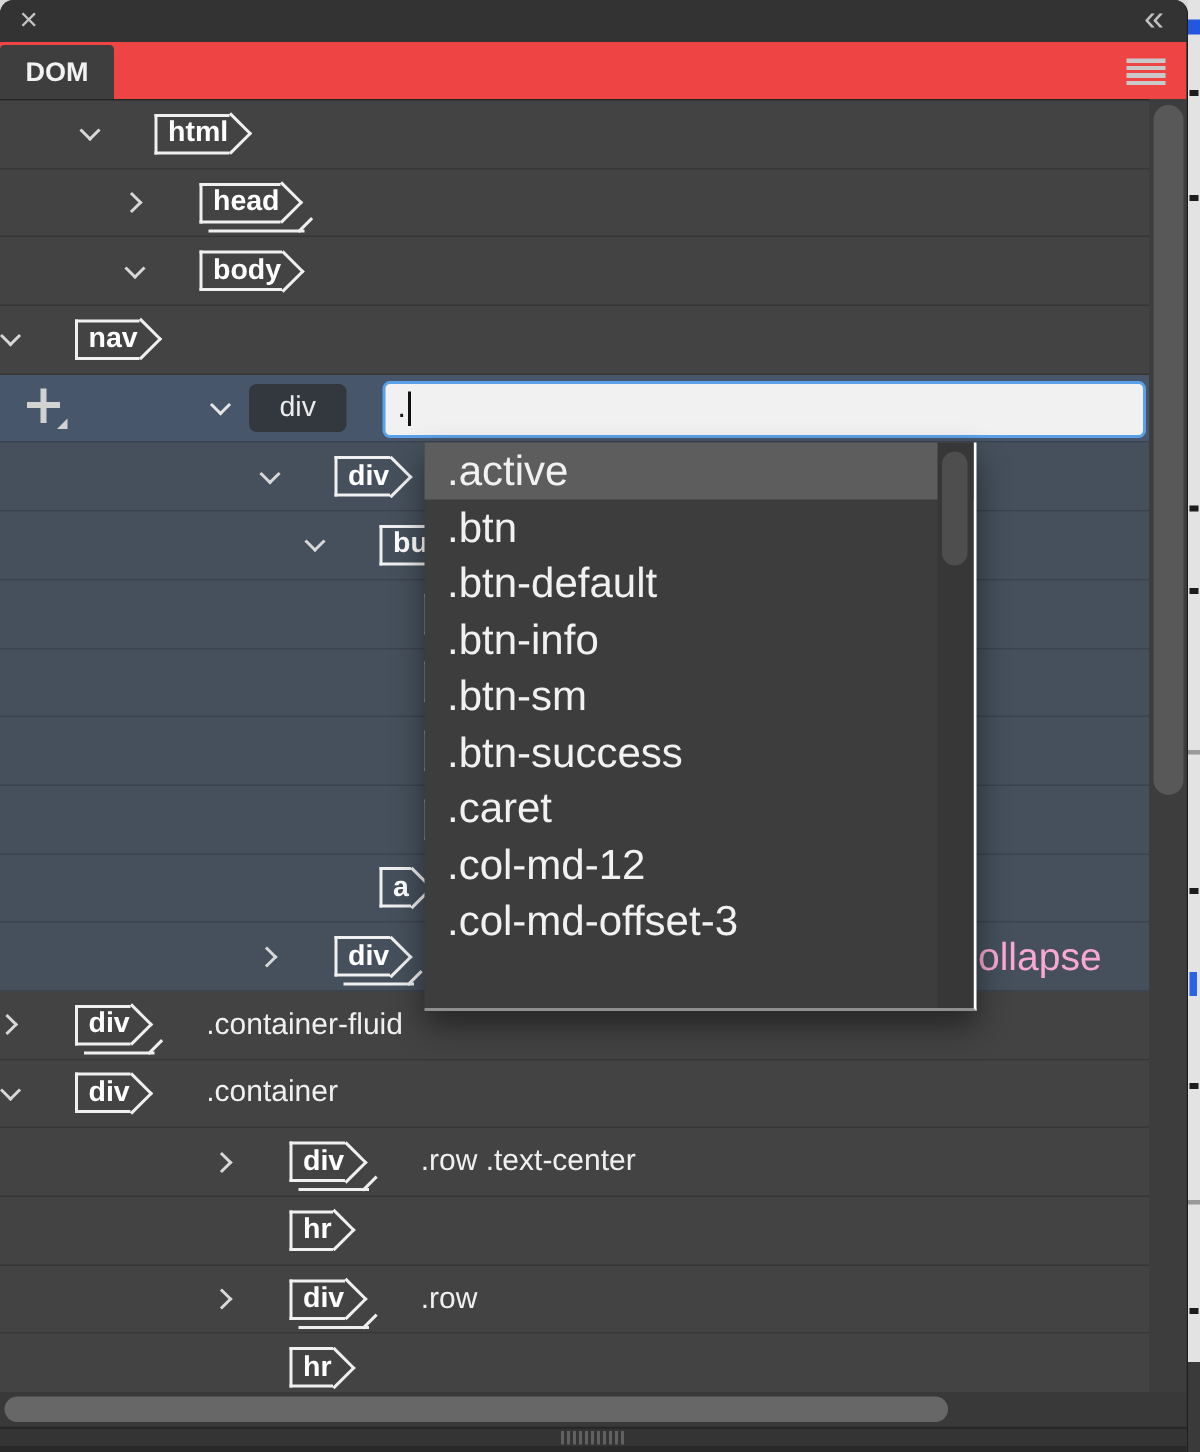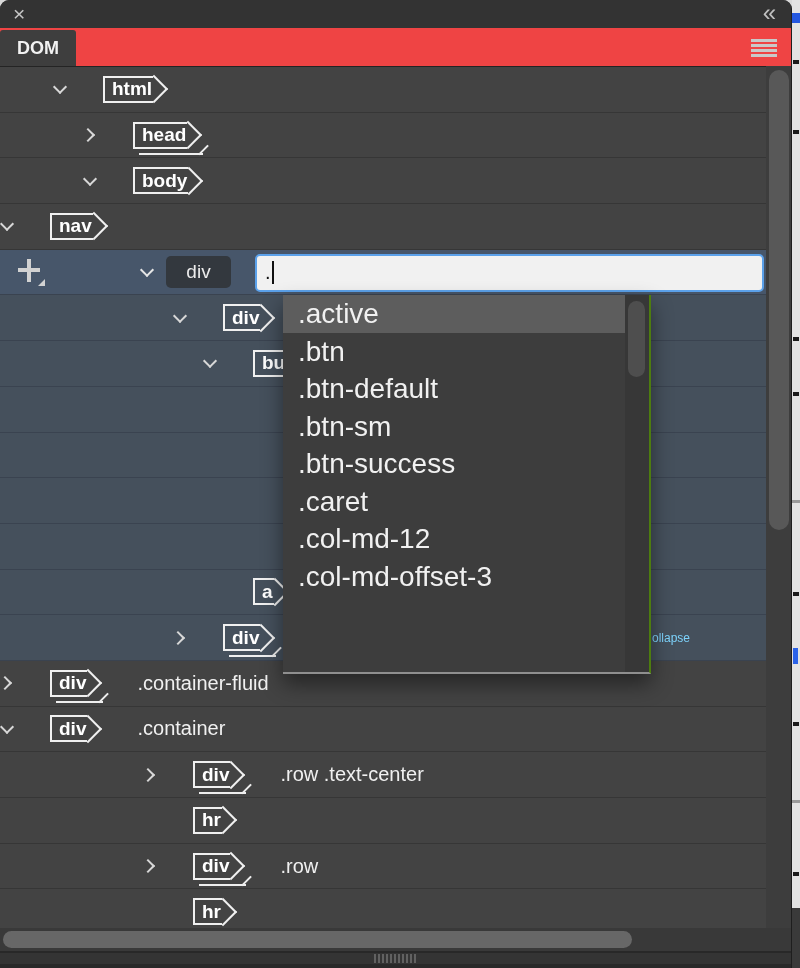--- a/index.html
+++ b/index.html
@@ -29,38 +29,38 @@
   .chev.r::before{content:'';position:absolute;left:0px;top:2px;width:8px;height:8px;
     border-right:2px solid #d8d8d8;border-bottom:2px solid #d8d8d8;transform:rotate(-45deg);}
   .tag{position:relative;display:inline-flex;align-items:center;height:27px;flex:none;
     border:2px solid #f0f0f0;border-right:none;padding:0 1px 0 7px;margin-right:22px;
     color:#ffffff;font-weight:bold;font-size:19px;}
   .tag::after{content:'';position:absolute;top:50%;right:-11px;width:18px;height:18px;
     border-top:2px solid #f0f0f0;border-right:2px solid #f0f0f0;transform:translateY(-50%) rotate(45deg);}
   .tag.stk::before{content:'';position:absolute;left:4px;right:-16px;bottom:-8px;height:2px;background:#efefef;}
   .tag.stk .s2{position:absolute;right:-23px;bottom:-4px;width:13px;height:2px;background:#efefef;transform:rotate(-45deg);}
   .lbl{color:#f0f0f0;font-size:20px;white-space:nowrap;}
-  .suffix{position:absolute;left:652px;top:50%;transform:translateY(-50%);color:#7dd3fc;font-size:12px;}
+  .suffix{position:absolute;left:652px;top:50%;transform:translateY(-50%);color:#f9a8d4;font-size:26px;}
   
   .plus{position:absolute;left:16px;top:50%;transform:translateY(-50%);width:28px;height:28px;}
   .plus::before{content:'';position:absolute;left:11px;top:1px;width:4px;height:23px;background:#d2d2d2;}
   .plus::after{content:'';position:absolute;left:2px;top:10px;width:22px;height:4px;background:#d2d2d2;}
   .ptri{position:absolute;left:22px;top:21px;width:0;height:0;border-bottom:7px solid #d2d2d2;border-left:7px solid rgba(0,0,0,0);}
   .echev{position:absolute;left:140px;top:50%;transform:translateY(-50%);width:14px;height:14px;}
   .echev::before{content:'';position:absolute;left:2px;top:0;width:8px;height:8px;
     border-right:2px solid #e6e6e6;border-bottom:2px solid #e6e6e6;transform:rotate(45deg);}
   .chip{position:absolute;left:166px;top:50%;transform:translateY(-50%);width:65px;height:32px;
     background:#33383e;border-radius:5px;color:#ececec;font-size:19px;text-align:center;line-height:32px;}
   .ins{position:absolute;left:255px;top:4px;width:509px;height:38px;background:#f1f1f1;
     border:2px solid #5ba1ea;border-radius:5px;display:flex;align-items:center;padding-left:8px;}
   .insv{color:#111;font-size:20px;}
   .caret{width:2px;height:23px;background:#111;margin-left:1px;}
   
   .dd{position:absolute;left:283px;top:295px;width:368px;height:379px;background:#3d3d3d;z-index:6;
-    border-right:2px solid #4d7c0f;border-bottom:2px solid #8f8f8f;box-shadow:0 10px 20px rgba(0,0,0,0.45);}
+    border-right:2px solid #ffffff;border-bottom:2px solid #8f8f8f;box-shadow:0 10px 20px rgba(0,0,0,0.45);}
   .ddi{height:37.5px;line-height:37.5px;padding-left:15px;color:#f1f1f1;font-size:28px;white-space:nowrap;}
   .ddi.hl{background:#5d5d5d;}
   .ddtrack{position:absolute;right:0;top:0;bottom:0;width:24px;background:#373737;}
   .ddthumb{position:absolute;left:3px;top:6px;width:17px;height:76px;border-radius:9px;background:#4e4e4e;}
   
   .vtrack{position:absolute;left:766px;top:66px;width:26px;height:862px;background:#3d3d3d;}
   .vthumb{position:absolute;left:3px;top:4px;width:20px;height:460px;border-radius:10px;background:#585858;}
   .hscroll{position:absolute;left:0;top:928px;width:792px;height:23px;background:#393939;}
   .hthumb{position:absolute;left:3px;top:3px;width:629px;height:17px;border-radius:9px;background:#676767;}
   .sepline{position:absolute;left:0;top:951px;width:792px;height:2px;background:#282828;}
@@ -223,20 +223,21 @@
       <span class="tag">
           <span>hr</span>
         </span>
     </div>
   </div>
 
   <div class="dd">
     <div class="ddi hl">.active</div>
     <div class="ddi">.btn</div>
     <div class="ddi">.btn-default</div>
+    <div class="ddi">.btn-info</div>
     <div class="ddi">.btn-sm</div>
     <div class="ddi">.btn-success</div>
     <div class="ddi">.caret</div>
     <div class="ddi">.col-md-12</div>
     <div class="ddi">.col-md-offset-3</div>
     <div class="ddtrack">
       <div class="ddthumb"></div>
     </div>
   </div>
 

